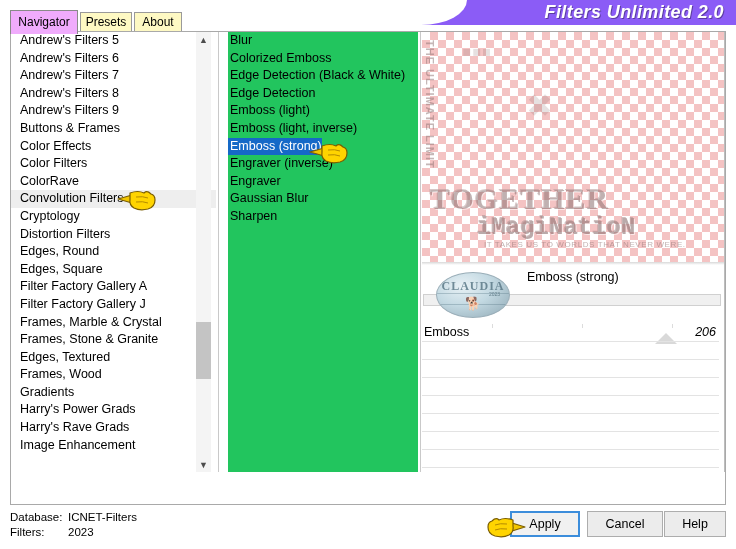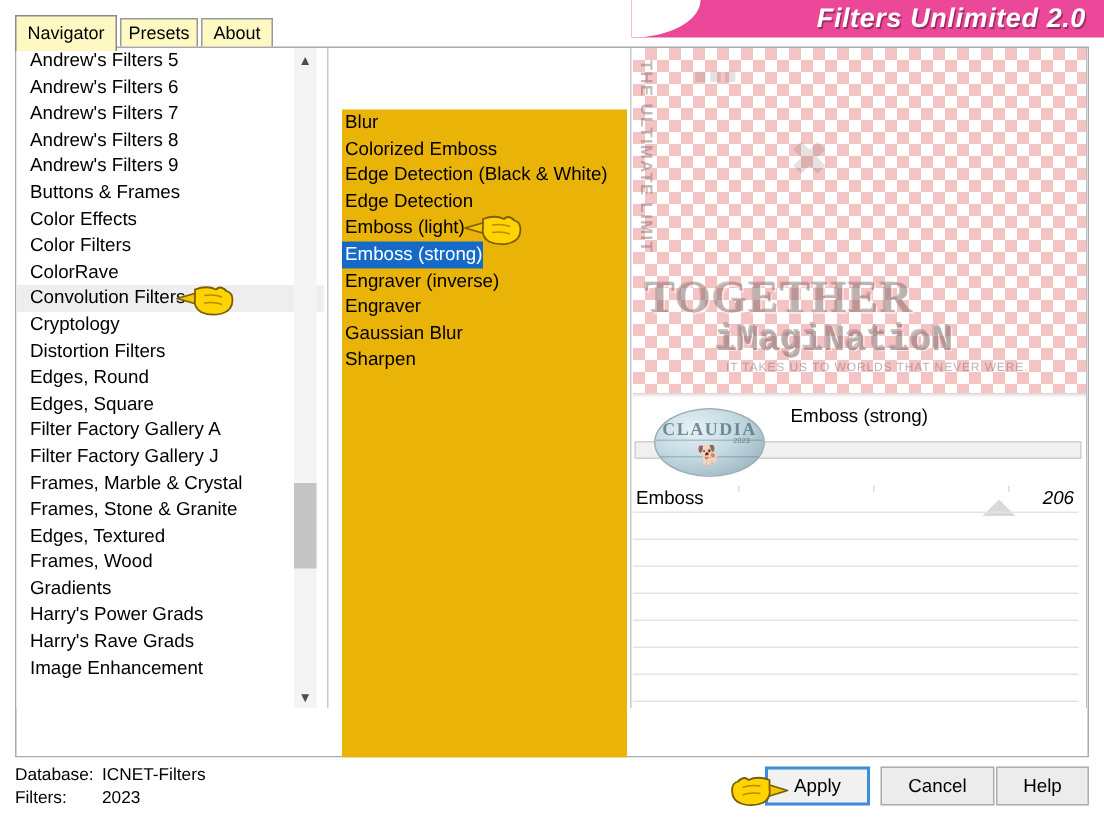--- a/index.html
+++ b/index.html
@@ -10,21 +10,21 @@
     font-size:12px;
     color:#000;
     overflow:hidden;
     position:relative;
   }
   #app{position:absolute;inset:0;background:#fff;}
 
   
   .banner{
     position:absolute;top:0;left:421px;width:315px;height:25px;
-    background:#ec4899;
+    background:#8b5cf6;
     overflow:hidden;
     z-index:5;
   }
   .banner-notch{
     position:absolute;top:0;left:0;width:46px;height:25px;
     background:#ffffff;
     border-bottom-right-radius:46px 25px;
   }
   .banner-text{
     position:absolute;right:12px;top:2px;
@@ -44,21 +44,21 @@
     background:#fef9c3;
     border:1px solid #9a9a9a;
     border-bottom:none;
     font-size:12px;
     color:#000;
     text-align:center;
     line-height:19px;
     box-sizing:border-box;
   }
   .tab.active{
-    background:#fef9c3;
+    background:#f0abfc;
     border-color:#8a8a8a;
     top:-2px;height:24px;line-height:23px;
     z-index:3;
     font-size:12px;
   }
   #tab-navigator{left:0;width:68px;}
   #tab-presets{left:70px;width:52px;}
   #tab-about{left:124px;width:48px;}
 
   
@@ -100,21 +100,21 @@
   }
   .vscroll .arrow.up{top:0;}
   .vscroll .arrow.down{bottom:0;}
   .vscroll .thumb{
     position:absolute;left:0;width:15px;background:#c4c4c4;
   }
 
   
   .filter-list{
     position:absolute;left:228px;top:32px;width:190px;height:440px;
-    background:#eab308;overflow:hidden;margin-top:41px;
+    background:#22c55e;overflow:hidden;
   }
   .filter-item{
     height:17.6px;line-height:17.6px;
     padding-left:2px;
     font-size:12.5px;white-space:nowrap;color:#000;
     box-sizing:border-box;display:inline-block;
   }
   .filter-item.sel{background:#1569c7;color:#ffffff;}
 
   
@@ -314,20 +314,21 @@
   </div>
 
   <div class="vdiv" style="left:218px;"></div>
 
   <div class="filter-list" id="filter-list">
       <div style="height: 17.6px;"><div class="filter-item">Blur</div></div>
       <div style="height: 17.6px;"><div class="filter-item">Colorized Emboss</div></div>
       <div style="height: 17.6px;"><div class="filter-item">Edge Detection (Black &amp; White)</div></div>
       <div style="height: 17.6px;"><div class="filter-item">Edge Detection</div></div>
       <div style="height: 17.6px;"><div class="filter-item">Emboss (light)</div></div>
+      <div style="height: 17.6px;"><div class="filter-item">Emboss (light, inverse)</div></div>
       <div style="height: 17.6px;"><div class="filter-item sel">Emboss (strong)</div></div>
       <div style="height: 17.6px;"><div class="filter-item">Engraver (inverse)</div></div>
       <div style="height: 17.6px;"><div class="filter-item">Engraver</div></div>
       <div style="height: 17.6px;"><div class="filter-item">Gaussian Blur</div></div>
       <div style="height: 17.6px;"><div class="filter-item">Sharpen</div></div>
     </div>
 
   <div class="vdiv" style="left:420px;"></div>
 
   <div class="right-pane">

